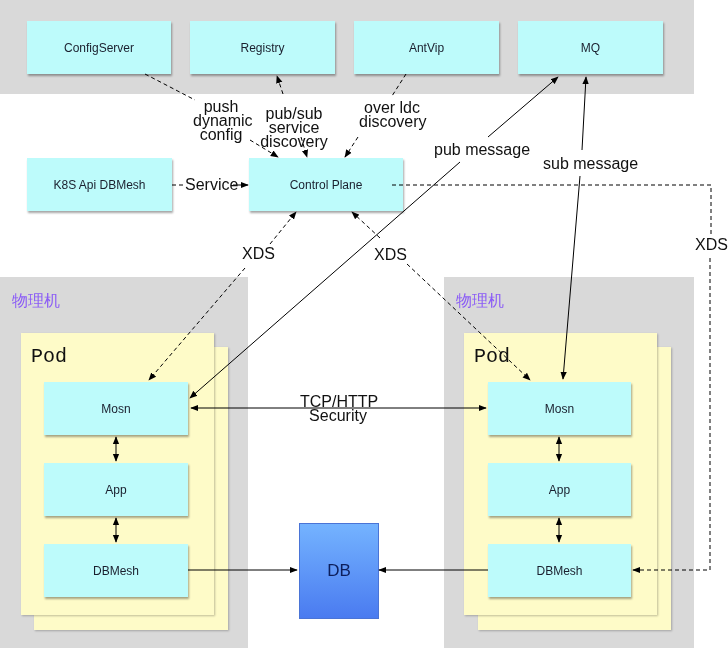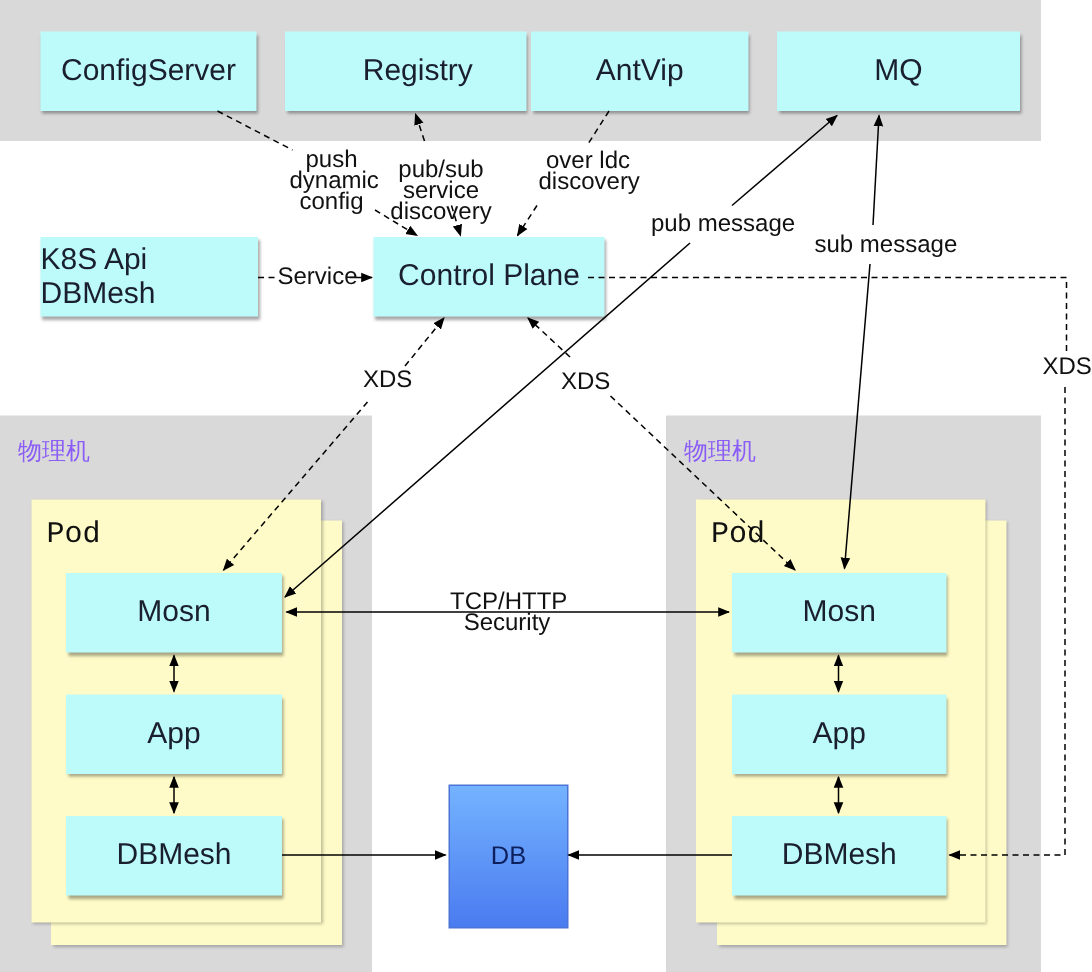--- a/index.html
+++ b/index.html
@@ -1,21 +1,21 @@
 <!DOCTYPE html>
 <html><head>
 <meta charset="utf-8">
 <style>
   html, body { margin:0; padding:0; background:#ffffff; }
   body { width:728px; height:648px; position:relative; overflow:hidden;
          font-family:"Liberation Sans", "DejaVu Sans", sans-serif; color:#1a1a2e; }
   .region { position:absolute; background:#d9d9d9; }
   .pod-back, .pod-front { position:absolute; background:#fefbc8; box-shadow:1px 1px 2px rgba(0,0,0,0.25); }
   .node { position:absolute; background:#bdfbfb; box-shadow:1px 2px 2px rgba(0,0,0,0.35);
-          display:flex; align-items:center; justify-content:center; font-size:20px; color:#1a1f2e; }
+          display:flex; align-items:center; justify-content:center; font-size:12px; color:#1a1f2e; }
   .db { position:absolute; background:linear-gradient(#74b3ff, #4a7bf0); border:1px solid #4a74d6;
         display:flex; align-items:center; justify-content:center; font-size:17px; color:#0d1f5c; }
   .lbl { position:absolute; font-size:16px; color:#111; text-align:center; line-height:14px; background:transparent; white-space:nowrap; }
   .region-title { position:absolute; font-size:16px; color:#8b5cf6; font-family:"DejaVu Sans", sans-serif; }
   .pod-title { position:absolute; font-size:20px; color:#111;font-family:Liberation Mono, monospace; }
   svg#wires { position:absolute; left:0; top:0; pointer-events:none; }
 </style>
 </head>
 <body>
 
@@ -28,23 +28,23 @@
 
 <div class="pod-back" style="left:34px;top:347px;width:194px;height:283px;"></div>
 <div class="pod-front" style="left:21px;top:333px;width:193px;height:282px;"></div>
 <div class="pod-title" style="left:31px;top:345px;">Pod</div>
 
 <div class="pod-back" style="left:478px;top:347px;width:193px;height:283px;"></div>
 <div class="pod-front" style="left:464px;top:333px;width:193px;height:282px;"></div>
 <div class="pod-title" style="left:474px;top:345px;">Pod</div>
 
 <div class="node" style="left:27px;top:21px;width:144px;height:53px;">ConfigServer</div>
-<div class="node" style="left:190px;top:21px;width:145px;height:53px;padding-left:16px;">Registry</div>
+<div class="node" style="left:190px;top:21px;width:145px;height:53px;">Registry</div>
 <div class="node" style="left:354px;top:21px;width:145px;height:53px;">AntVip</div>
-<div class="node" style="left:518px;top:21px;width:162px;height:53px;">MQ</div>
+<div class="node" style="left:518px;top:21px;width:145px;height:53px;">MQ</div>
 
 <div class="node" style="left:27px;top:158px;width:145px;height:53px;">K8S Api DBMesh</div>
 <div class="node" style="left:249px;top:158px;width:154px;height:53px;">Control Plane</div>
 
 <div class="node" style="left:44px;top:382px;width:144px;height:53px;">Mosn</div>
 <div class="node" style="left:44px;top:463px;width:144px;height:53px;">App</div>
 <div class="node" style="left:44px;top:544px;width:144px;height:53px;">DBMesh</div>
 
 <div class="node" style="left:488px;top:382px;width:143px;height:53px;">Mosn</div>
 <div class="node" style="left:488px;top:463px;width:143px;height:53px;">App</div>

